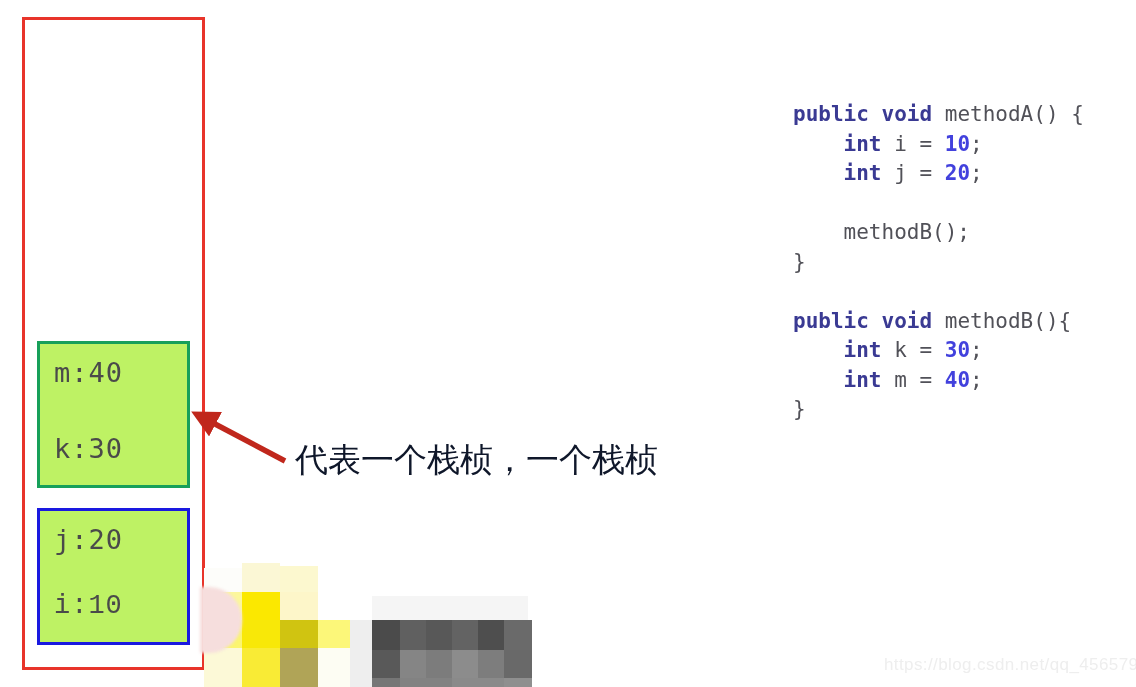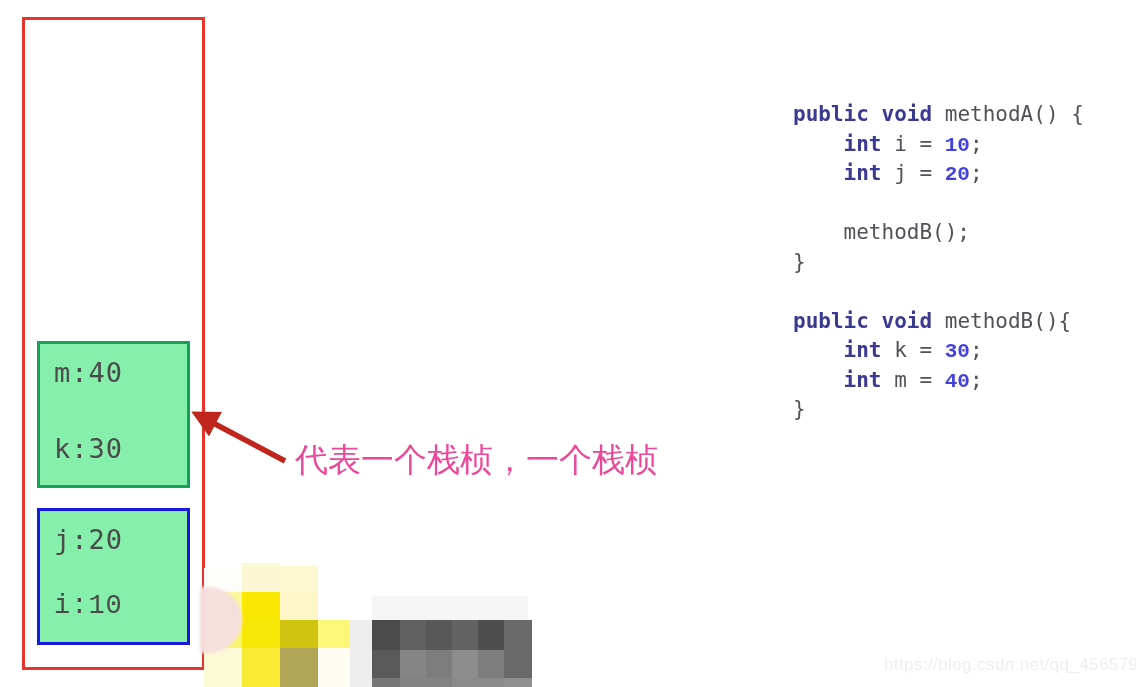--- a/index.html
+++ b/index.html
@@ -25,21 +25,21 @@
     border: 3px solid #e8342a;
     box-sizing: border-box;
     background: #ffffff;
   }
 
   .stack-frame {
     position: absolute;
     left: 12px;
     width: 153px;
     box-sizing: border-box;
-    background: #86efac;
+    background: #bef264;
   }
 
   #stack-frame-b {
     top: 321px;
     height: 147px;
     border: 3px solid #17a05a;
   }
 
   #stack-frame-a {
     top: 488px;
@@ -71,40 +71,40 @@
 
   
   #annotation-text {
     position: absolute;
     left: 295px;
     top: 436px;
     width: 420px;
     font-family: "DejaVu Sans", sans-serif;
     font-size: 33px;
     line-height: 47px;
-    color: #ec4899;
+    color: #0f172a;
     letter-spacing: 0px;
     white-space: nowrap;
   }
   #annotation-text .anno-line { display: block; }
 
   
   #code-block {
     position: absolute;
     left: 793px;
     top: 100px;
     font-family: "DejaVu Sans Mono", monospace;
     font-size: 21px;
     line-height: 29.5px;
     color: #4f4f55;
     white-space: pre;
   }
   #code-block .code-line { display: block; height: 29.5px; }
   #code-block .kw { color: #3a3a93; font-weight: bold; }
-  #code-block .num { color: #4241dd; font-weight: bold; font-family: Liberation Mono, monospace; }
+  #code-block .num { color: #4241dd; font-weight: bold; }
   #code-block .id { color: #515158; }
   #code-block .blank-line { display: block; height: 29.5px; }
 
   
   #censored-region {
     position: absolute;
     left: 190px;
     top: 560px;
     width: 345px;
     height: 127px;

